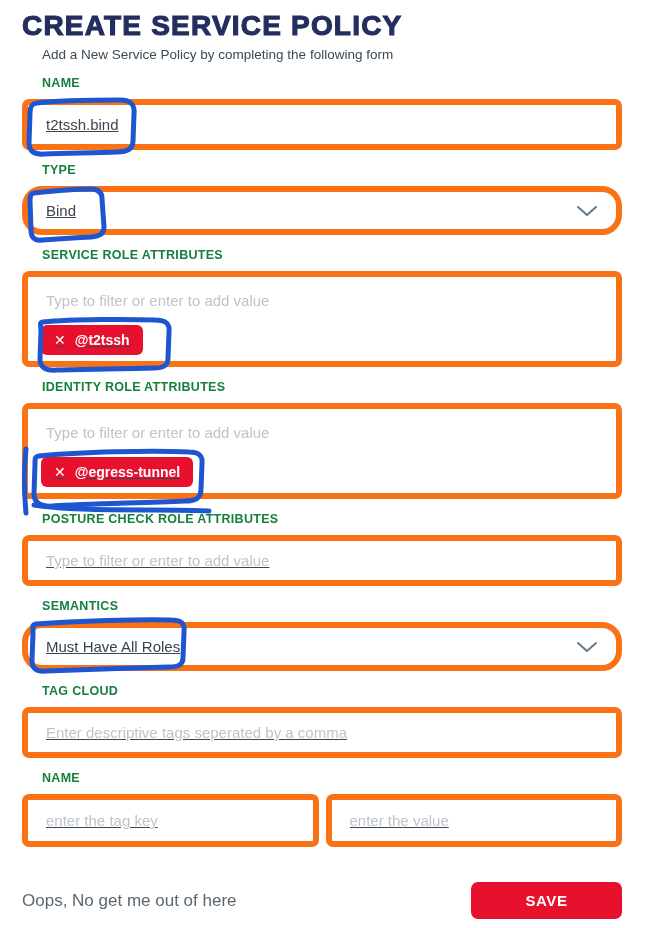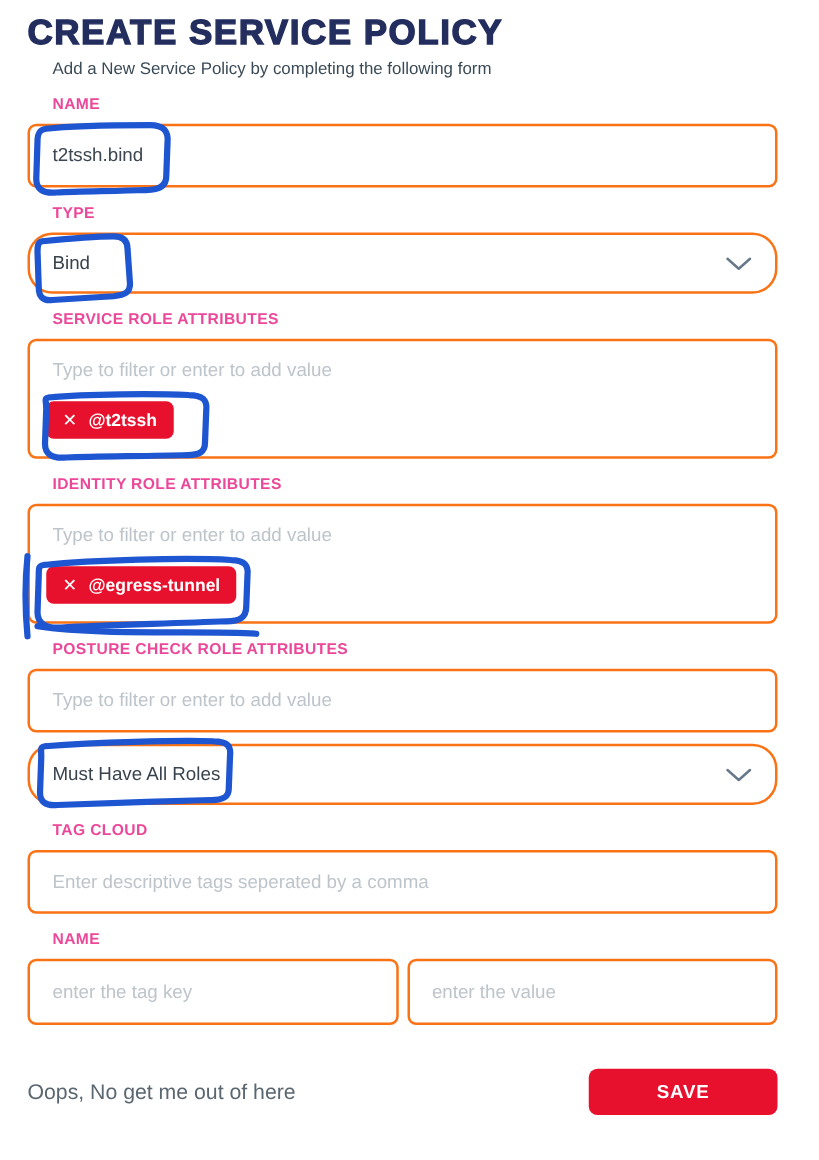--- a/index.html
+++ b/index.html
@@ -19,38 +19,39 @@
   .subtitle {
     color: #3a4a56;
     font-size: 13.5px;
     line-height: 17px;
     margin-top: 4px;
     margin-left: 20px;
   }
 
   .field-label {
     display: block;
-    color: #ec4899;
+    color: #15803d;
     font-size: 12.5px;
     font-weight: 700;
     letter-spacing: 0.3px;
     line-height: 13px;
     margin-top: 14px;
     padding-left: 20px;
   }
 
   .control { margin-top: 9px; position: relative; }
 
   .text-input, .select, .rolebox {
     width: 600px;
-    border: 2px solid #f97316;
+    border: 6px solid #f97316;
     border-radius: 7px;
     background: #fff;
     font-size: 15px;
     color: #3c4651;
+    text-decoration: underline;
   }
   .text-input {
     height: 51px;
     padding: 0 18px;
     outline: none;
     font-family: "Liberation Sans", sans-serif;
   }
   input::placeholder { color: #bdc4ca; opacity: 1; }
 
   .select {
@@ -198,20 +199,21 @@
         </svg>
       </div>
     </div>
   </div>
 
   <label class="field-label">POSTURE CHECK ROLE ATTRIBUTES</label>
   <div class="control">
     <input class="text-input" type="text" placeholder="Type to filter or enter to add value" style="">
   </div>
 
+  <label class="field-label">SEMANTICS</label>
   <div class="control">
     <div class="select">
       <span class="value">Must Have All Roles</span>
       <svg class="chev" viewBox="0 0 22 12">
         <path d="M2 2 L11 10 L20 2" fill="none" stroke="#66788a" stroke-width="2" stroke-linecap="round" stroke-linejoin="round"></path>
       </svg>
     </div>
     <svg class="annot" style="left:-1px; top:-7px;" width="176" height="64" viewBox="0 0 176 64">
       <path d="M15 9 C55 6 120 4 150 5 C161 5 164 9 163 17 L162 43 C162 50 157 52 148 52 C110 53 55 55 25 56 C15 57 11 53 11 46 L12 18 C12 11 11 9.5 15 9"></path>
     </svg>

